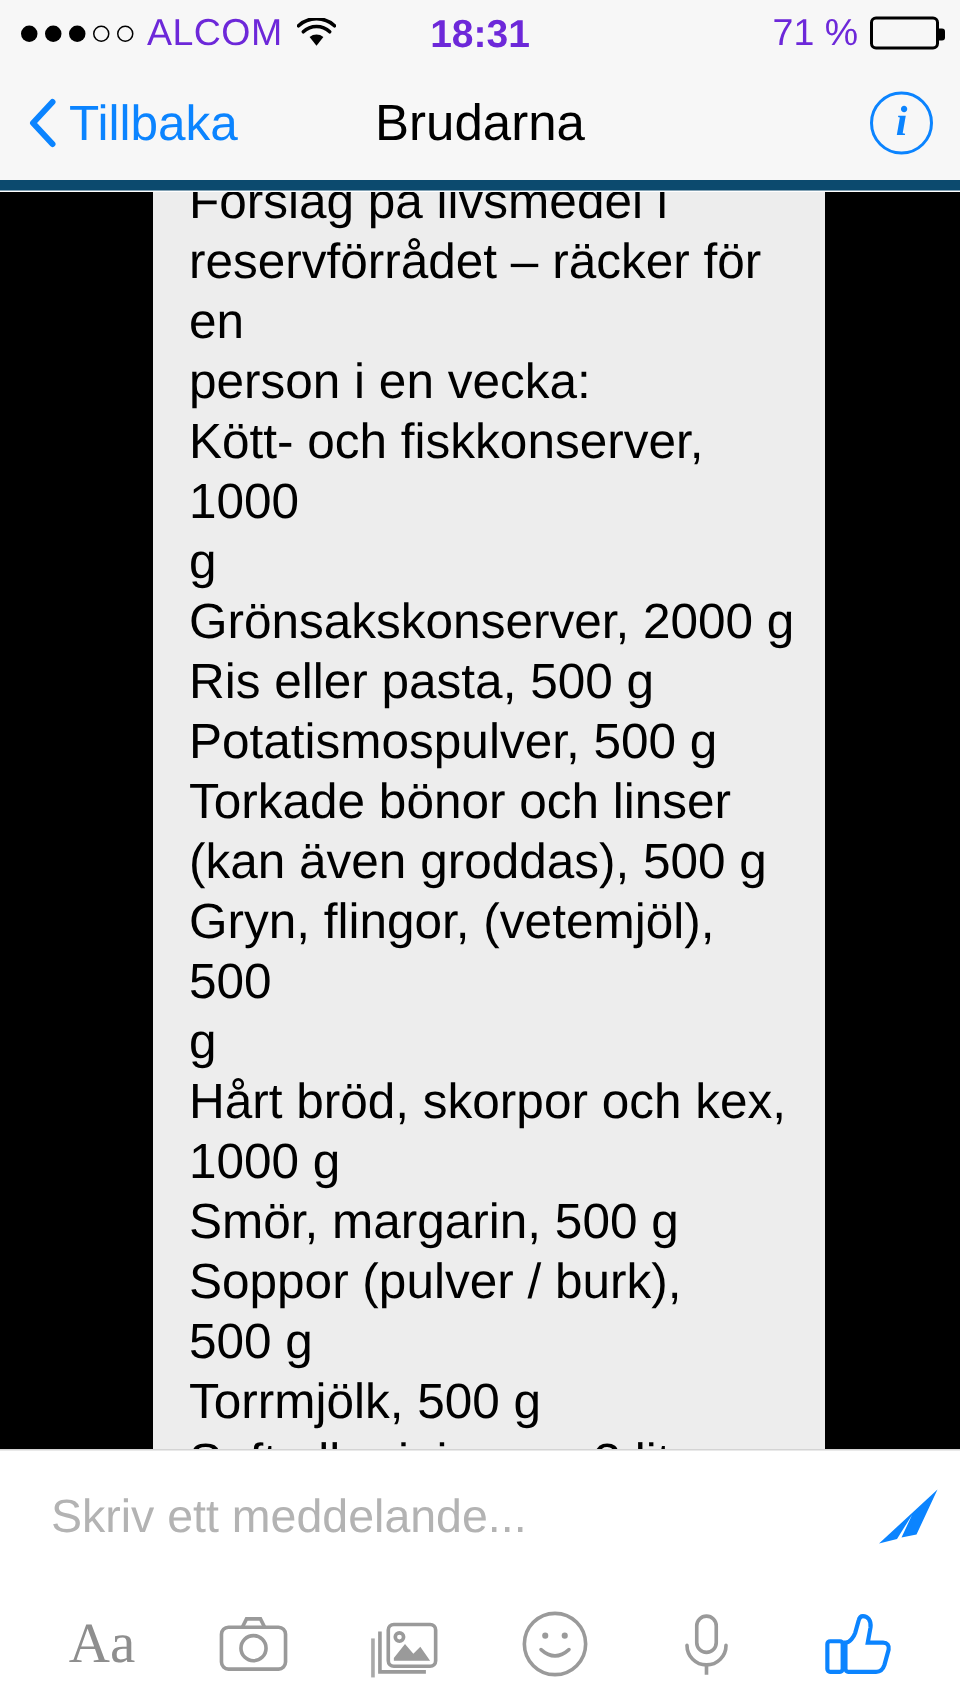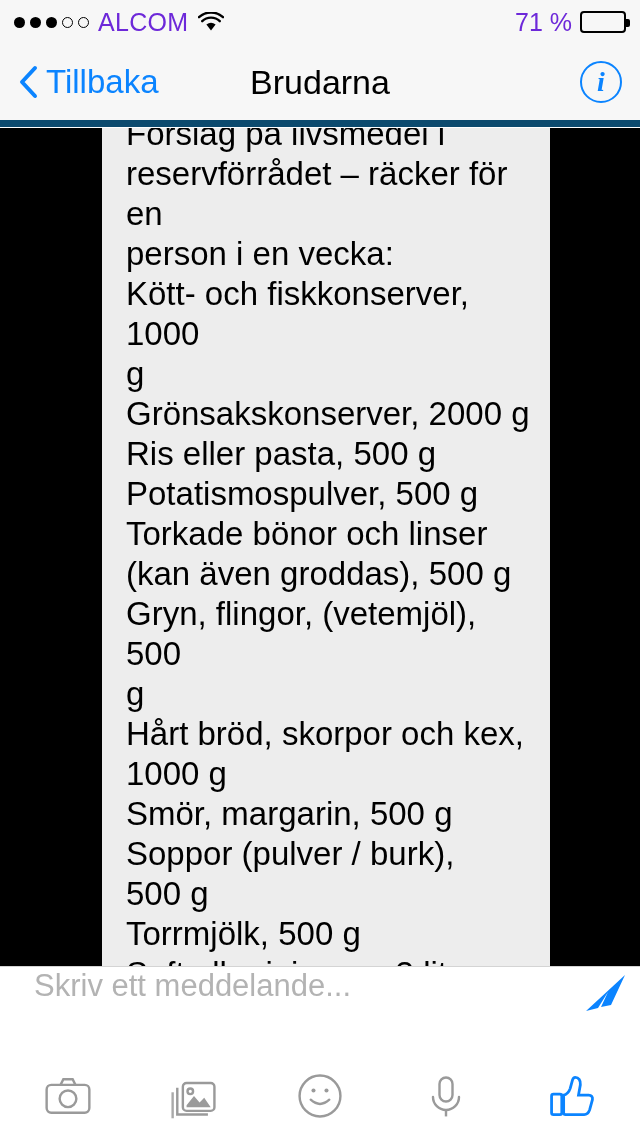--- a/index.html
+++ b/index.html
@@ -179,21 +179,21 @@
     left: 0; right: 0;
     bottom: 0;
     height: 170px;
     background: #ffffff;
     border-top: 1px solid #d4d4d4;
     box-sizing: border-box;
   }
   .input-row {
     height: 88px;
     display: flex;
-    align-items: flex-start;
+    align-items: center;
     padding: 0 10px 0 32px;
     box-sizing: border-box;
   }
   .message-input {
     flex: 1;
     border: none;
     outline: none;
     background: transparent;
     font-family: "Liberation Sans", sans-serif;
     font-size: 31px;
@@ -244,20 +244,21 @@
     <span class="dot empty"></span>
   </div>
   <span class="carrier">ALCOM</span>
   <span class="wifi-icon">
     <svg viewBox="0 0 26 20" width="26" height="20">
       <path d="M13 18.5 L8.4 12.6 A7.6 7.6 0 0 1 17.6 12.6 Z" fill="#000"></path>
       <path d="M4.2 9.2 A12.6 12.6 0 0 1 21.8 9.2" stroke="#000" stroke-width="2.4" fill="none" stroke-linecap="round"></path>
       <path d="M1 5.2 A17.6 17.6 0 0 1 25 5.2" stroke="#000" stroke-width="2.4" fill="none" stroke-linecap="round"></path>
     </svg>
   </span>
+  <span class="status-time">18:31</span>
   <div class="status-right">
     <span class="battery-pct">71 %</span>
     <span class="battery">
       <span class="battery-fill" id="battery-fill" style="width:71%"></span>
     </span>
   </div>
 </div>
 
 <div class="nav-bar">
   <div class="back-button">
@@ -300,20 +301,21 @@
 <div class="composer">
   <div class="input-row">
     <input class="message-input" type="text" placeholder="Skriv ett meddelande..." style="">
     <div class="send-button">
       <svg viewBox="0 0 52 52" width="52" height="52">
         <path d="M47 8 L8 44 L20 41 L30 25 L23 40 L33 38 Z" fill="#0b84ff"></path>
       </svg>
     </div>
   </div>
   <div class="toolbar">
+    <div class="tool-icon aa">Aa</div>
     <div class="tool-icon">
       <svg viewBox="0 0 56 56" width="52" height="52" fill="none" stroke="#9a9a9a" stroke-width="2.6">
         <rect x="5" y="16" width="46" height="30" rx="5"></rect>
         <path d="M20 16 L23 10 L33 10 L36 16"></path>
         <circle cx="28" cy="31" r="9"></circle>
       </svg>
     </div>
     <div class="tool-icon">
       <svg viewBox="0 0 56 56" width="52" height="52" fill="none" stroke="#9a9a9a" stroke-width="2.6">
         <rect x="16" y="14" width="34" height="30" rx="4"></rect>

